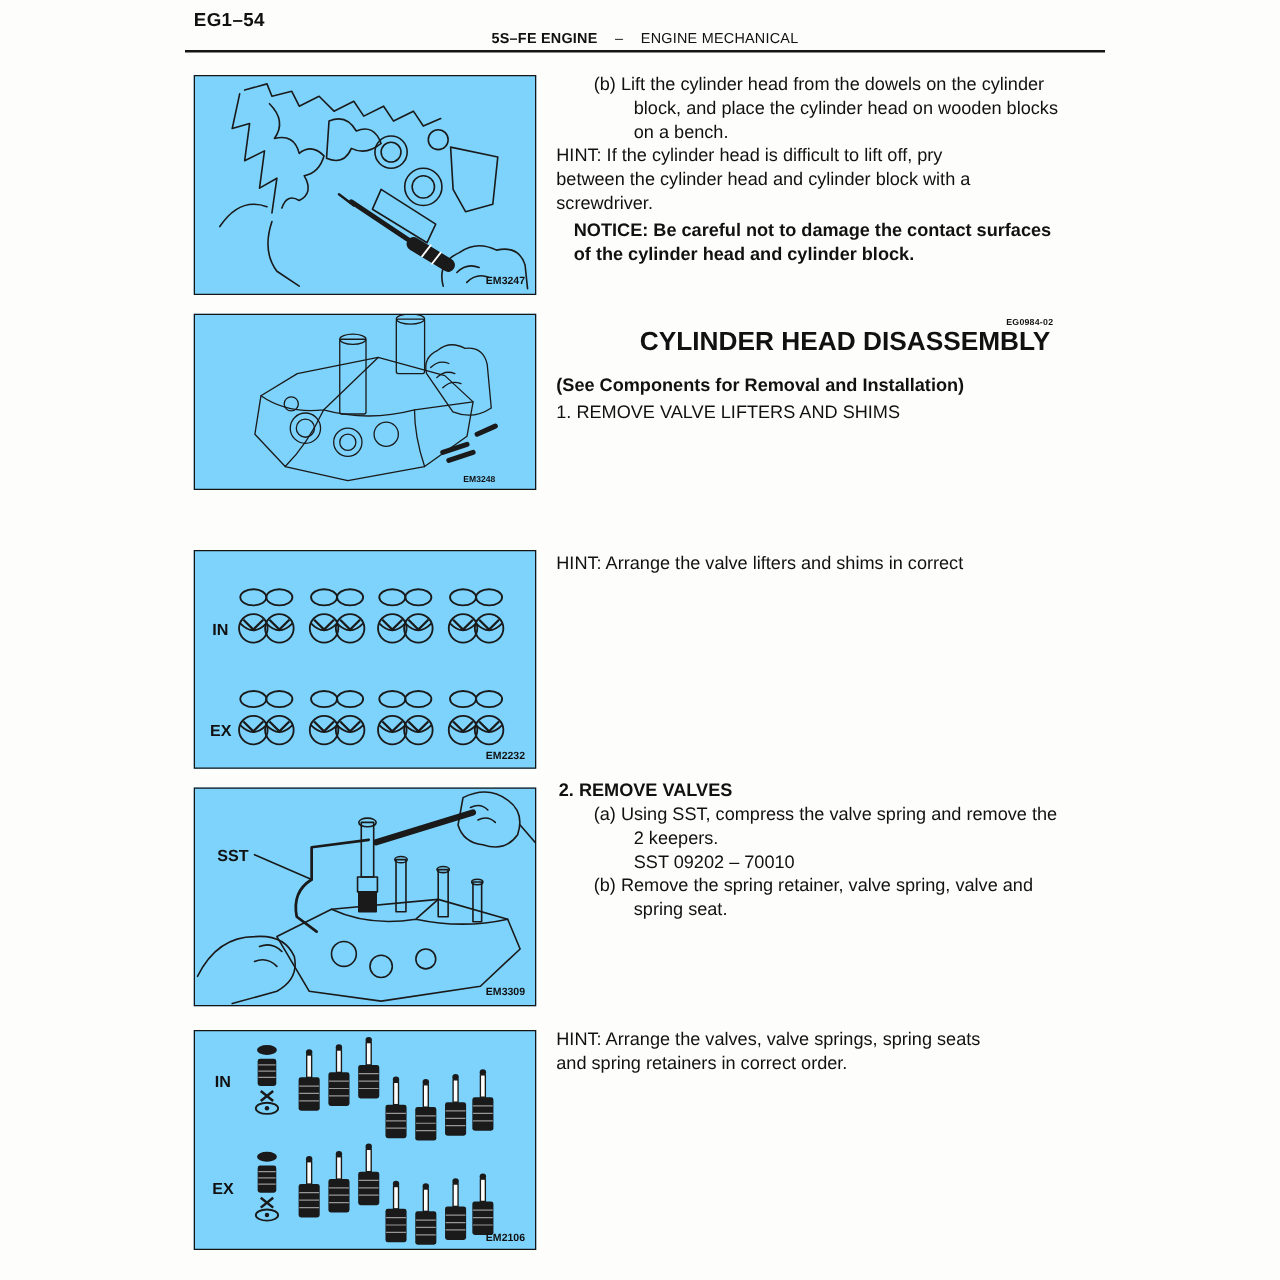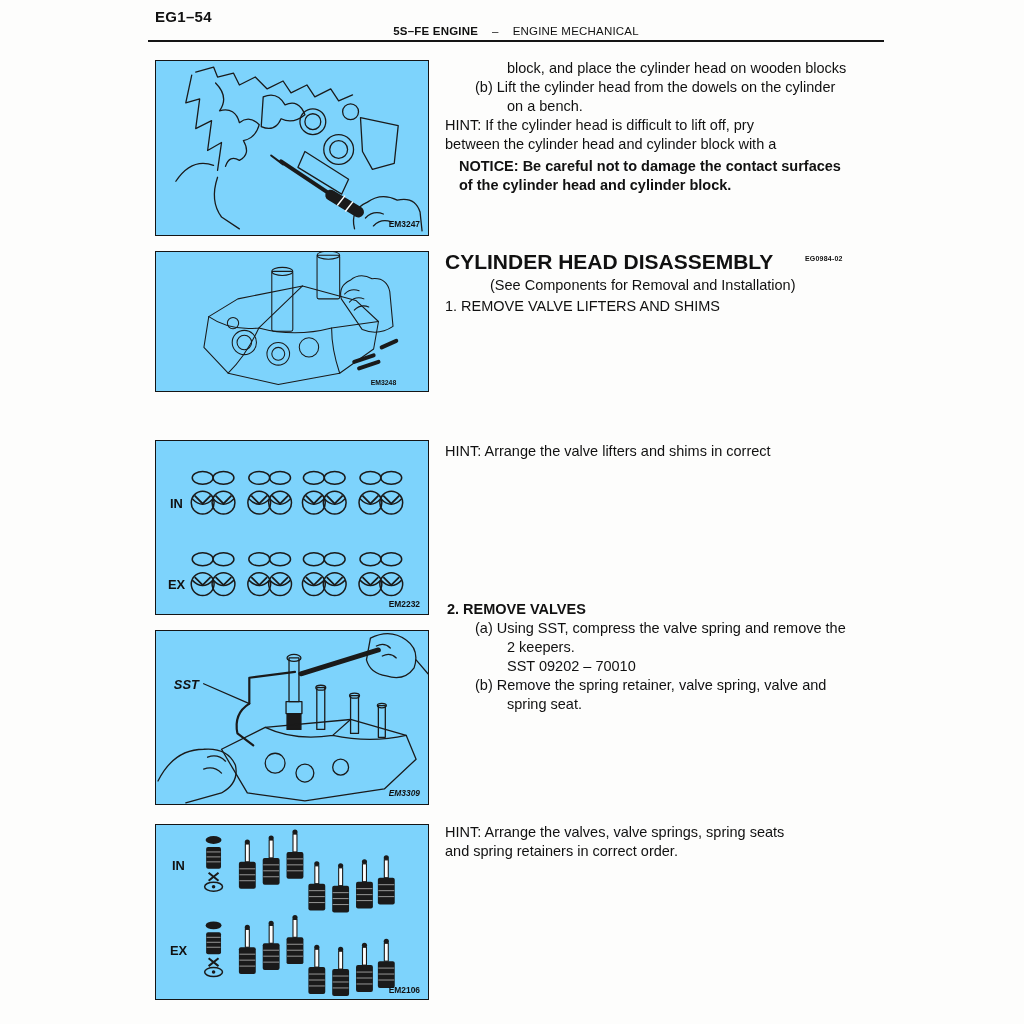--- a/index.html
+++ b/index.html
@@ -17,23 +17,23 @@
   .figbox{position:absolute;left:155px;width:274px;border:1.6px solid #151515;background:#7dd3fc;box-sizing:border-box;}
   .figbox svg{display:block;width:100%;height:100%;}
   .figcode{font-weight:bold;}
   
   .col{position:absolute;left:445px;width:462px;font-size:14.5px;line-height:19px;}
   .ln{white-space:nowrap;}
   .i1{margin-left:30px;}
   .i2{margin-left:62px;}
   .inotice{margin-left:14px;font-weight:bold;}
   .bold{font-weight:bold;}
-  .sectitle{font-size:21px;font-weight:bold;line-height:26px;letter-spacing:0;margin:0;white-space:nowrap;}
+  .sectitle{font-size:21px;font-weight:bold;line-height:26px;letter-spacing:0;margin:12px;white-space:nowrap;text-align:center;}
   .seccode{position:absolute;left:360px;top:0;font-size:7px;font-weight:bold;letter-spacing:.2px;color:#111;filter:blur(.4px);}
-  .subtitle{font-size:14.5px;font-weight:normal;line-height:21px;white-space:nowrap;margin-left:45px;}
+  .subtitle{font-size:14.5px;font-weight:bold;line-height:21px;white-space:nowrap;}
   .stepline{font-size:14.5px;font-weight:normal;line-height:21px;white-space:nowrap;}
 </style>
 </head>
 <body>
 
 <div class="page">
 
   <div class="pageno">EG1–54</div>
   <div class="htitle">
     <span class="hb">5S–FE ENGINE</span><span class="hsep">–</span><span>ENGINE MECHANICAL</span>
@@ -121,21 +121,21 @@
           <use href="#lifterUnit" x="125" y="143"></use>
         <use href="#lifterUnit" x="159" y="143"></use>
           <use href="#lifterUnit" x="180" y="143"></use>
         <use href="#lifterUnit" x="216" y="143"></use>
           <use href="#lifterUnit" x="237" y="143"></use>
       </g>
       <text x="266" y="166" text-anchor="end" font-size="8.5" font-weight="bold" font-family="Liberation Sans, sans-serif" fill="#111" class="figcode">EM2232</text>
     </svg>
   </div>
 
-  <div class="figbox" style="top:630px;height:175px;font-style:italic;">
+  <div class="figbox" style="top:630px;height:175px;">
     <svg viewBox="0 0 274 172">
       <g stroke="#1a1a1a" fill="none" stroke-width="1.3" stroke-linejoin="round" stroke-linecap="round">
         <path d="M48,52 L94,72"></path>
         <path d="M94,72 L94,46 L140,40" stroke-width="2.2"></path>
         <path d="M94,72 Q78,82 82,102 L98,114" stroke-width="2.2"></path>
         <rect x="134" y="26" width="10" height="44"></rect>
         <ellipse cx="139" cy="26" rx="7" ry="3.5"></ellipse>
         <rect x="131" y="70" width="16" height="12"></rect>
         <rect x="132" y="82" width="14" height="16" fill="#1a1a1a"></rect>
         <path d="M146,42 L224,18" stroke-width="5"></path>
@@ -199,41 +199,42 @@
         <use href="#valveUnit" x="162" y="142"></use>
           <use href="#valveUnit" x="186" y="144"></use>
           <use href="#valveUnit" x="210" y="140"></use>
           <use href="#valveUnit" x="232" y="136"></use>
       </g>
       <text x="266" y="168" text-anchor="end" font-size="8.5" font-weight="bold" font-family="Liberation Sans, sans-serif" fill="#111" class="figcode">EM2106</text>
     </svg>
   </div>
 
   <div class="col" style="top:59px;">
+    <div class="ln i1">(b) Lift the cylinder head from the dowels on the cylinder</div>
     <div class="ln i2">block, and place the cylinder head on wooden blocks</div>
-    <div class="ln i1">(b) Lift the cylinder head from the dowels on the cylinder</div>
     <div class="ln i2">on a bench.</div>
     <div class="ln">HINT: If the cylinder head is difficult to lift off, pry</div>
     <div class="ln">between the cylinder head and cylinder block with a</div>
+    <div class="ln">screwdriver.</div>
     <div class="ln inotice" style="margin-top:3px;">NOTICE: Be careful not to damage the contact surfaces</div>
     <div class="ln inotice">of the cylinder head and cylinder block.</div>
   </div>
 
   <div class="col" style="top:249px;">
     <h1 class="sectitle">CYLINDER HEAD DISASSEMBLY</h1>
     <div class="seccode">EG0984-02</div>
     <div class="subtitle">(See Components for Removal and Installation)</div>
     <div class="stepline">1. REMOVE VALVE LIFTERS AND SHIMS</div>
   </div>
 
   <div class="col" style="top:442px;">
     <div class="ln">HINT: Arrange the valve lifters and shims in correct</div>
   </div>
 
-  <div class="col" style="top:600px;">
+  <div class="col" style="top:624px;">
     <div class="ln bold" style="margin-left:2px;">2. REMOVE VALVES</div>
     <div class="ln i1">(a) Using SST, compress the valve spring and remove the</div>
     <div class="ln i2">2 keepers.</div>
     <div class="ln i2">SST 09202 – 70010</div>
     <div class="ln i1">(b) Remove the spring retainer, valve spring, valve and</div>
     <div class="ln i2">spring seat.</div>
   </div>
 
   <div class="col" style="top:823px;">
     <div class="ln">HINT: Arrange the valves, valve springs, spring seats</div>

